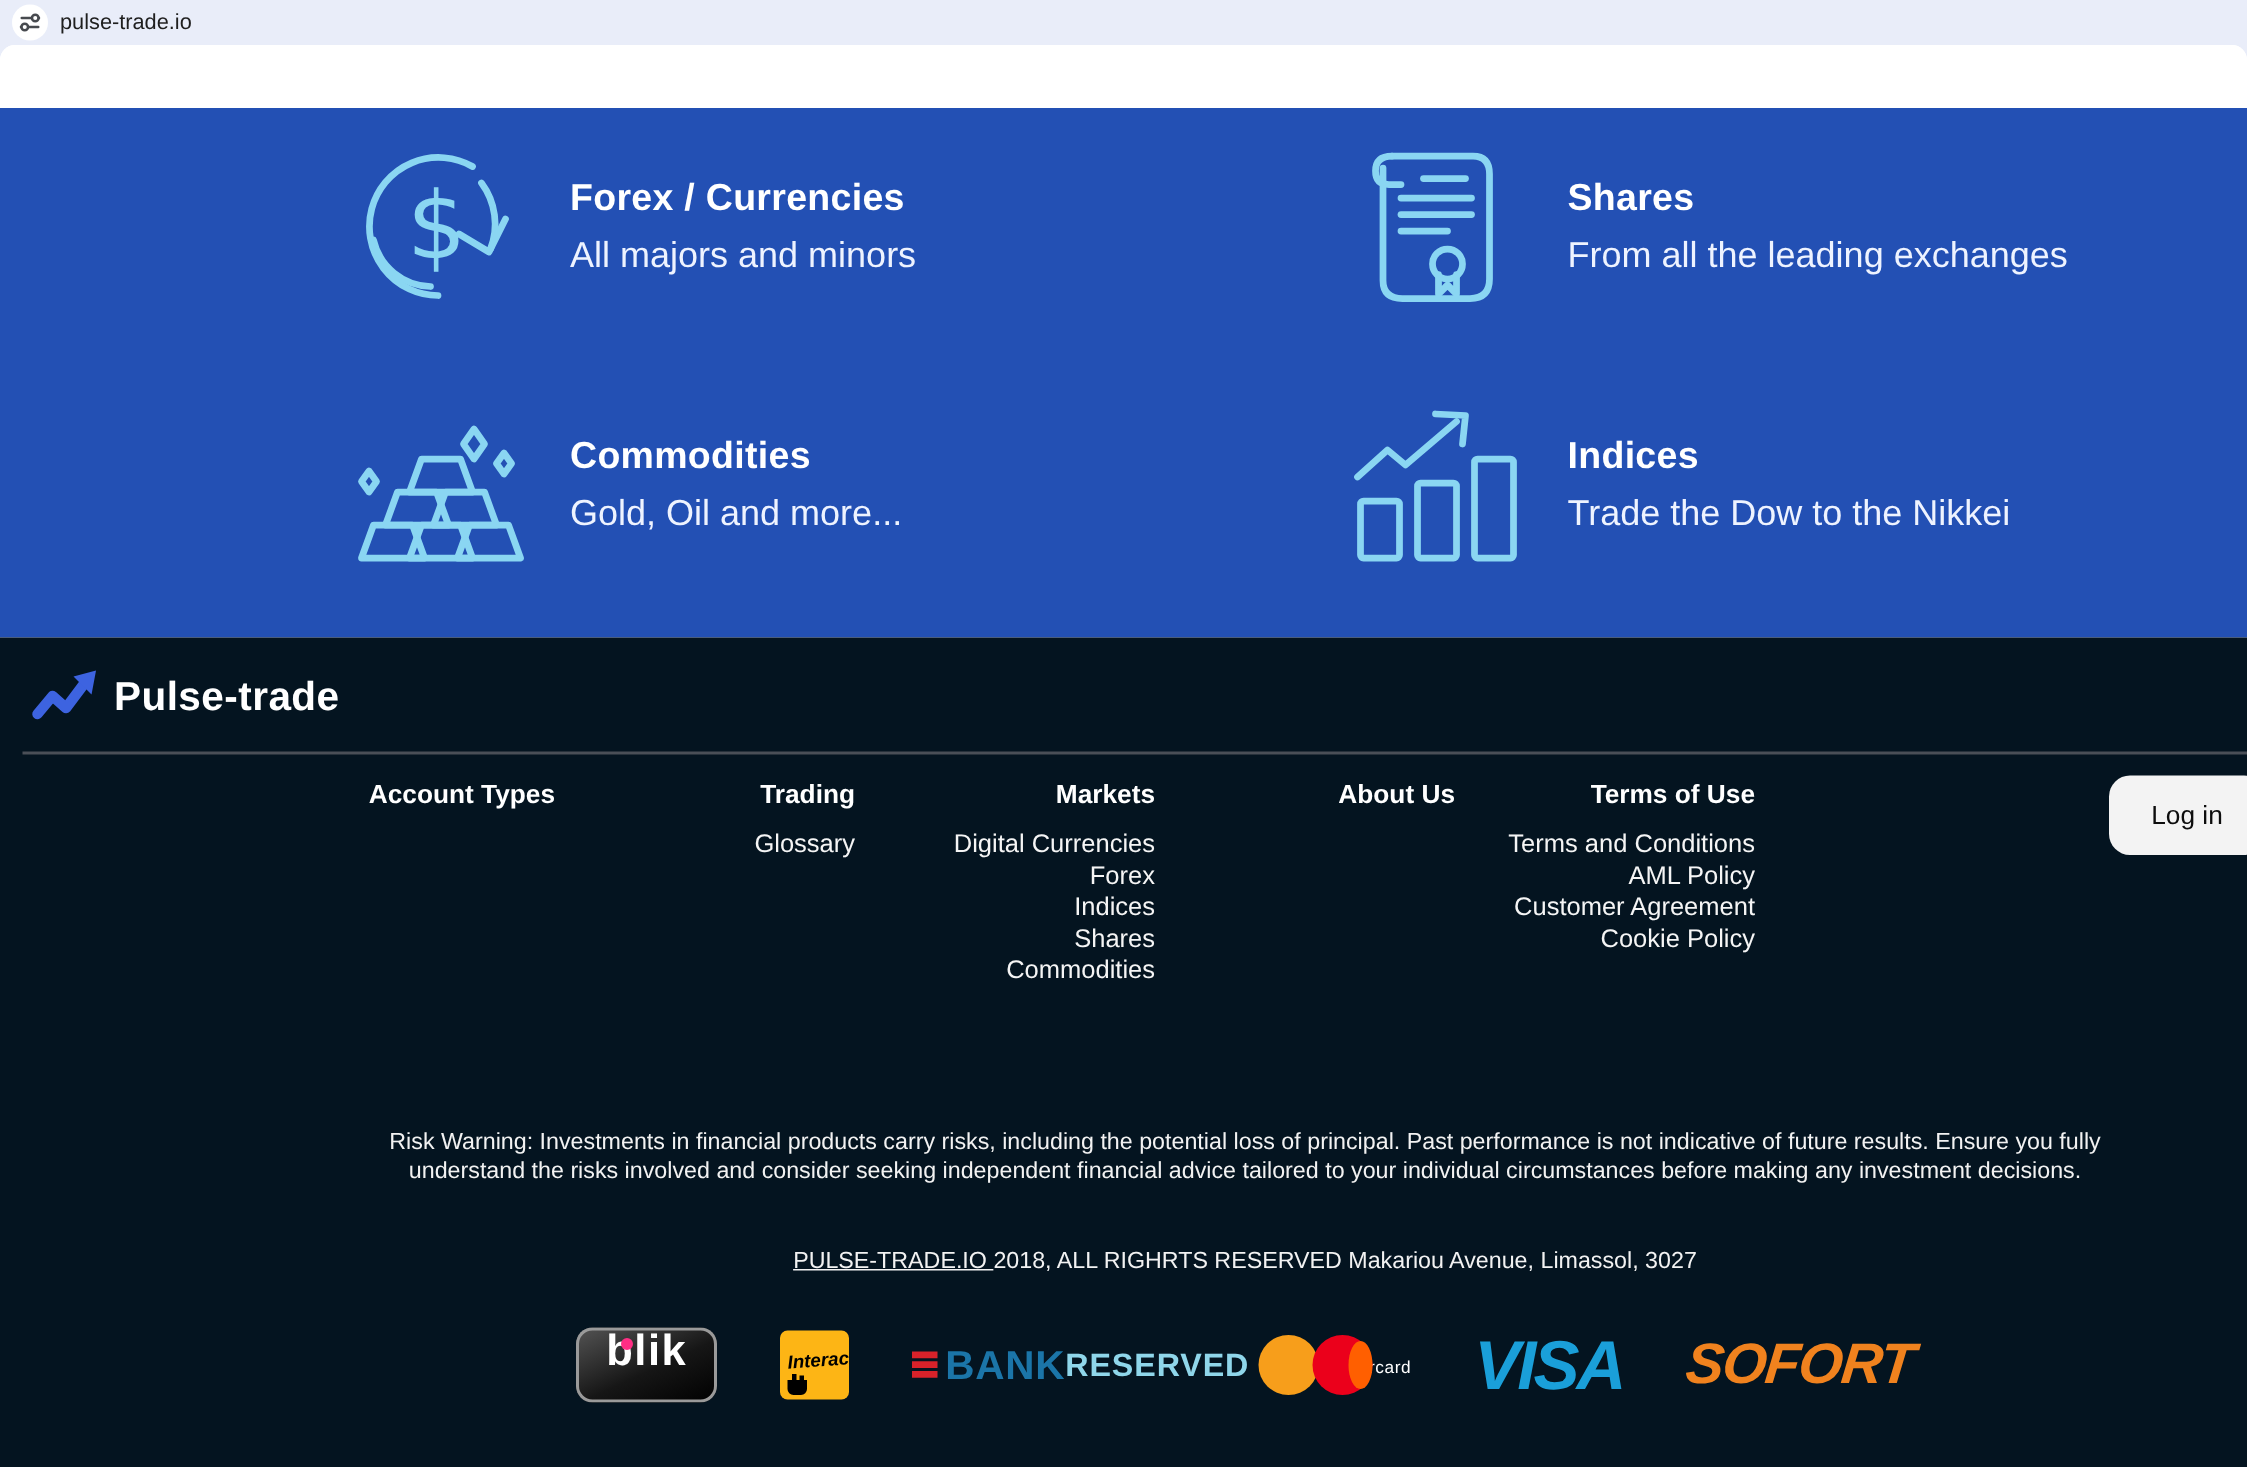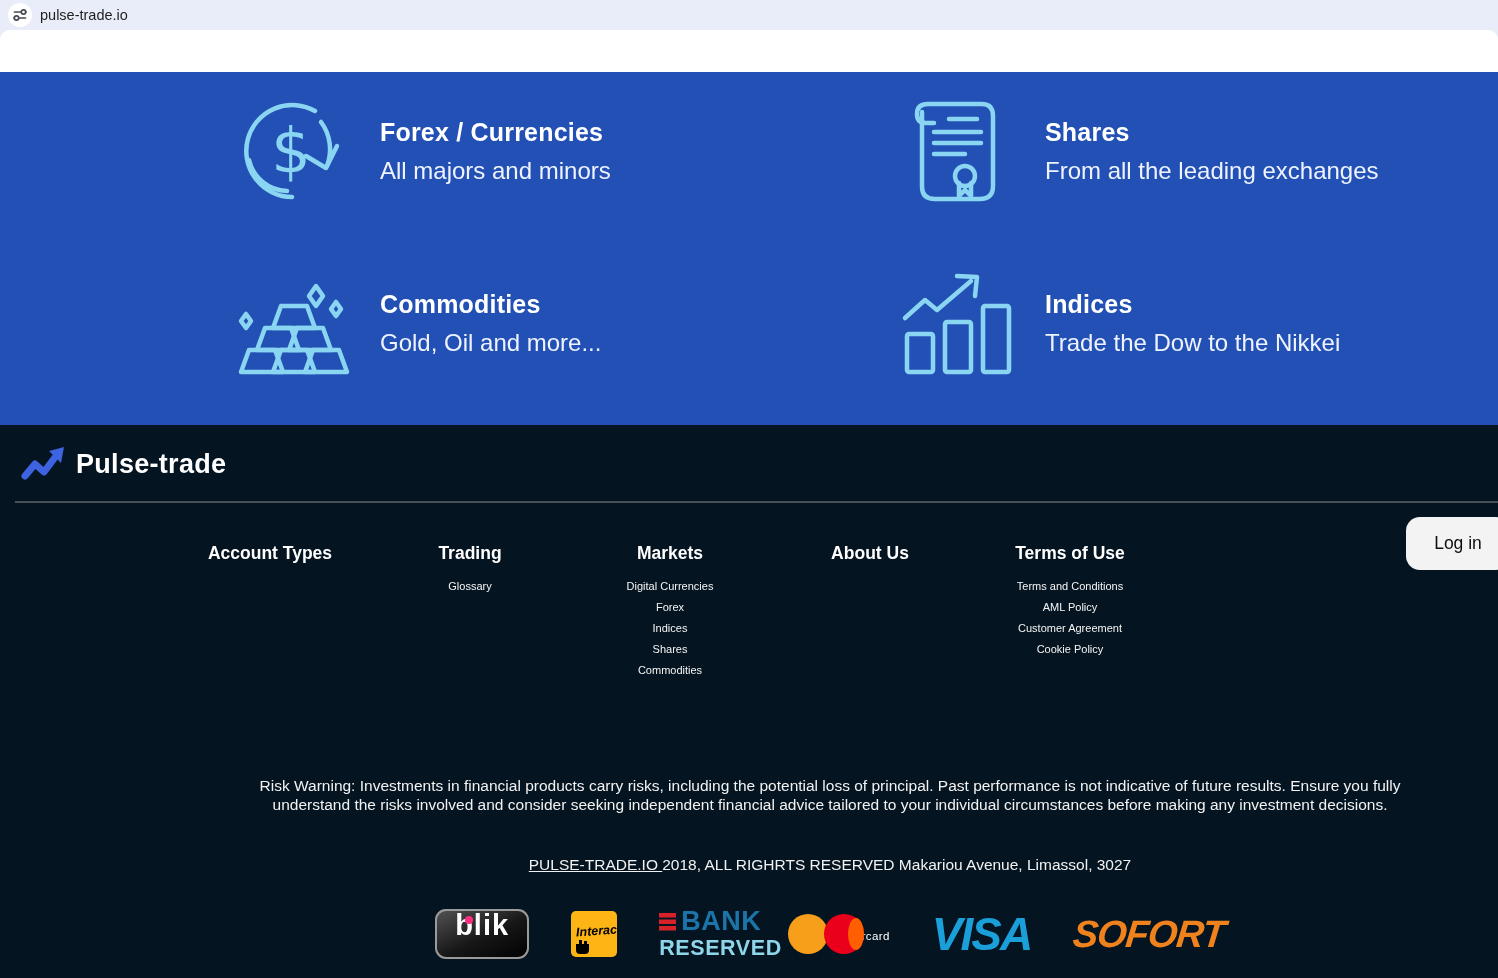--- a/index.html
+++ b/index.html
@@ -27,23 +27,23 @@
   .feature-sub { color:#eef3ff; font-size:24px; font-weight:400; margin-top:10px; }
 
   
   .footer { background:#041420; height:553px; padding-top:18px; color:#fff; }
   .brand-row { display:flex; align-items:center; gap:10px; padding-left:20px; height:42px; }
   .brand-text { font-size:27px; font-weight:bold; letter-spacing:.3px; }
   .divider { margin:16px 0 0 15px; height:2px; background:#4a4f57; }
 
   .nav-section { position:relative; padding-top:16px; min-height:154px; }
   .nav-columns { margin-left:170px; width:1000px; display:flex; }
-  .nav-col { width:200px; text-align:center;margin-top:24px; }
+  .nav-col { width:200px; text-align:right; }
   .nav-heading { font-size:17.5px; font-weight:bold; margin-bottom:12px; }
-  .nav-item { font-size:11px; line-height:21px; color:#f5f5f5; cursor:pointer; }
+  .nav-item { font-size:17px; line-height:21px; color:#f5f5f5; cursor:pointer; }
   .login-btn { position:absolute; left:1406px; top:14px; width:104px; height:53px;
     background:#f3f3f3; border:none; border-radius:14px; color:#0d0d0d;
     font-size:17.5px; font-family:"Liberation Sans",sans-serif; cursor:pointer; }
 
   .risk { margin:96px auto 0; width:1190px; text-align:center;
     font-size:15.5px; line-height:18.5px; color:#f2f2f2; }
   .copyright { margin-top:42px; text-align:center; font-size:15.5px; color:#f2f2f2; }
   .copy-link { text-decoration:underline; cursor:pointer; }
 
   .payments { margin-top:33px; display:flex; justify-content:center; align-items:center; gap:42px; }
@@ -55,21 +55,21 @@
   .pay-blik .blik-word { color:#fff; font-size:29px; font-weight:bold; letter-spacing:1px; }
   .pay-blik .blik-dot { position:absolute; left:30px; top:7px; width:8px; height:8px;
     border-radius:50%; background:#ff2e84; }
 
   .pay-interac { position:relative; width:46px; height:46px; border-radius:5px;
     background:#fdb515; overflow:hidden; }
   .interac-word { position:absolute; top:13px; left:5px; color:#000; font-size:12.5px;
     font-weight:bold; font-style:italic; transform:rotate(-4deg); }
   .interac-hand { position:absolute; left:3px; bottom:2px; }
 
-  .pay-bank { display:flex; flex-direction:column; line-height:1; }
+  .pay-bank { display:flex; flex-direction:row; line-height:1; }
   .bank-line1 { display:flex; align-items:center; gap:4px; }
   .bank-word1 { color:#1b75a8; font-size:27px; font-weight:bold; letter-spacing:.5px; }
   .bank-word2 { color:#8fd6ea; font-size:21.5px; font-weight:bold; letter-spacing:.6px; margin-top:3px; }
 
   .pay-mc { width:66px; display:flex; flex-direction:row; align-items:center; }
   .mc-circles { position:relative; width:64px; height:40px; }
   .mc-c { position:absolute; width:40px; height:40px; border-radius:50%; top:0; }
   .mc-red { left:0; background:#eb001b; }
   .mc-orange { right:0; background:#f79e1b; }
   .mc-lens { position:absolute; left:24px; top:4px; width:16px; height:32px;

